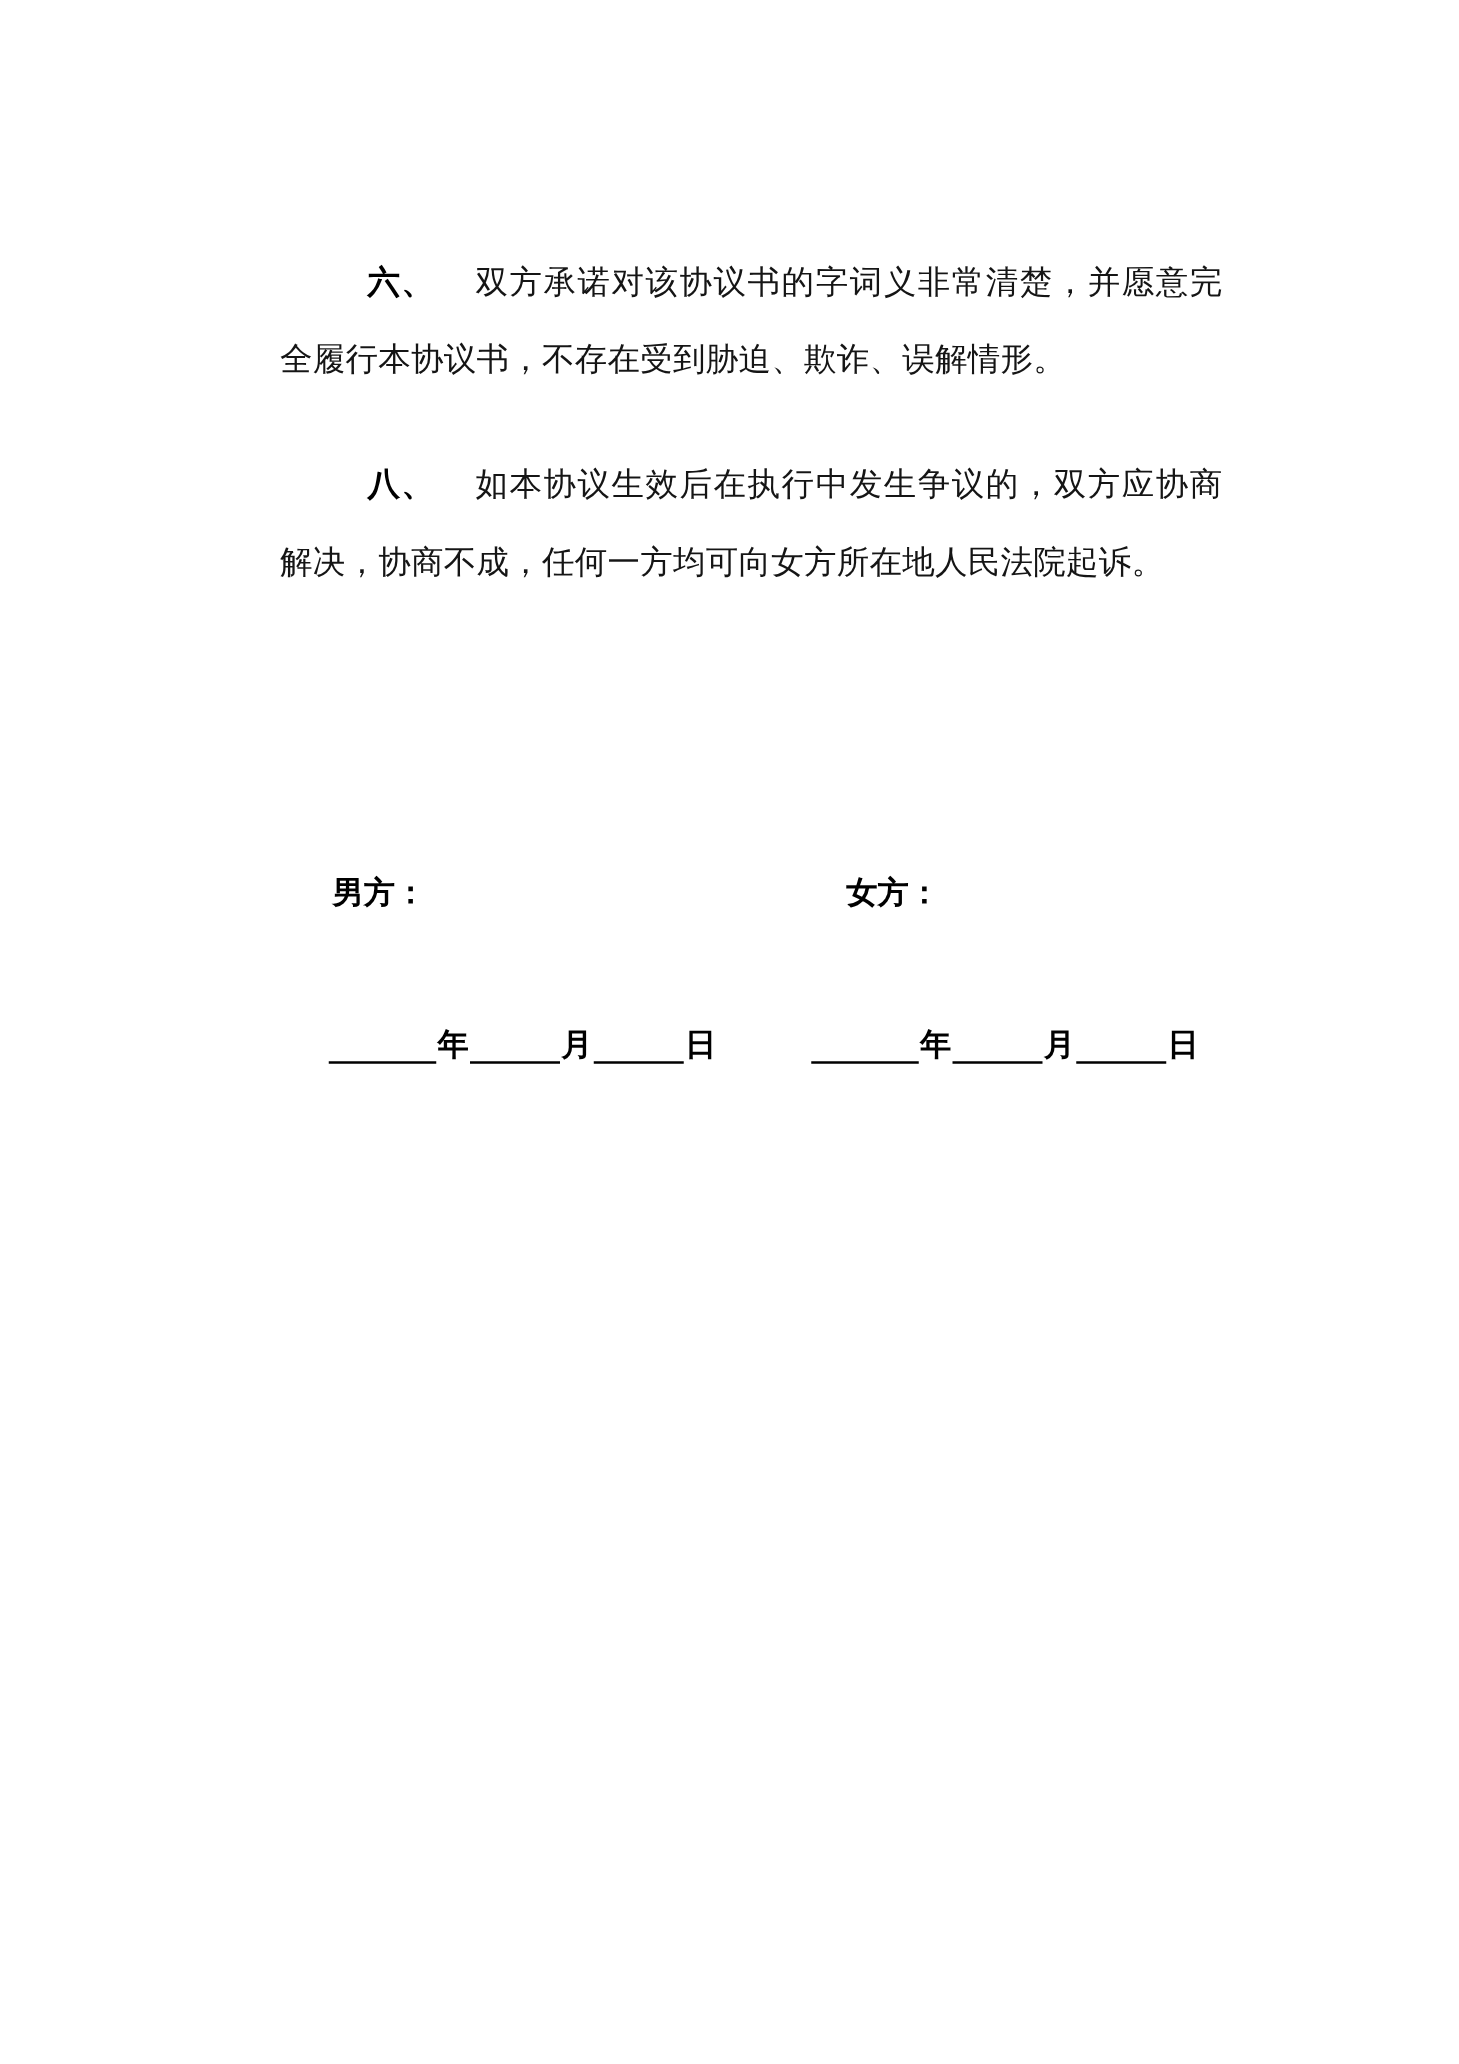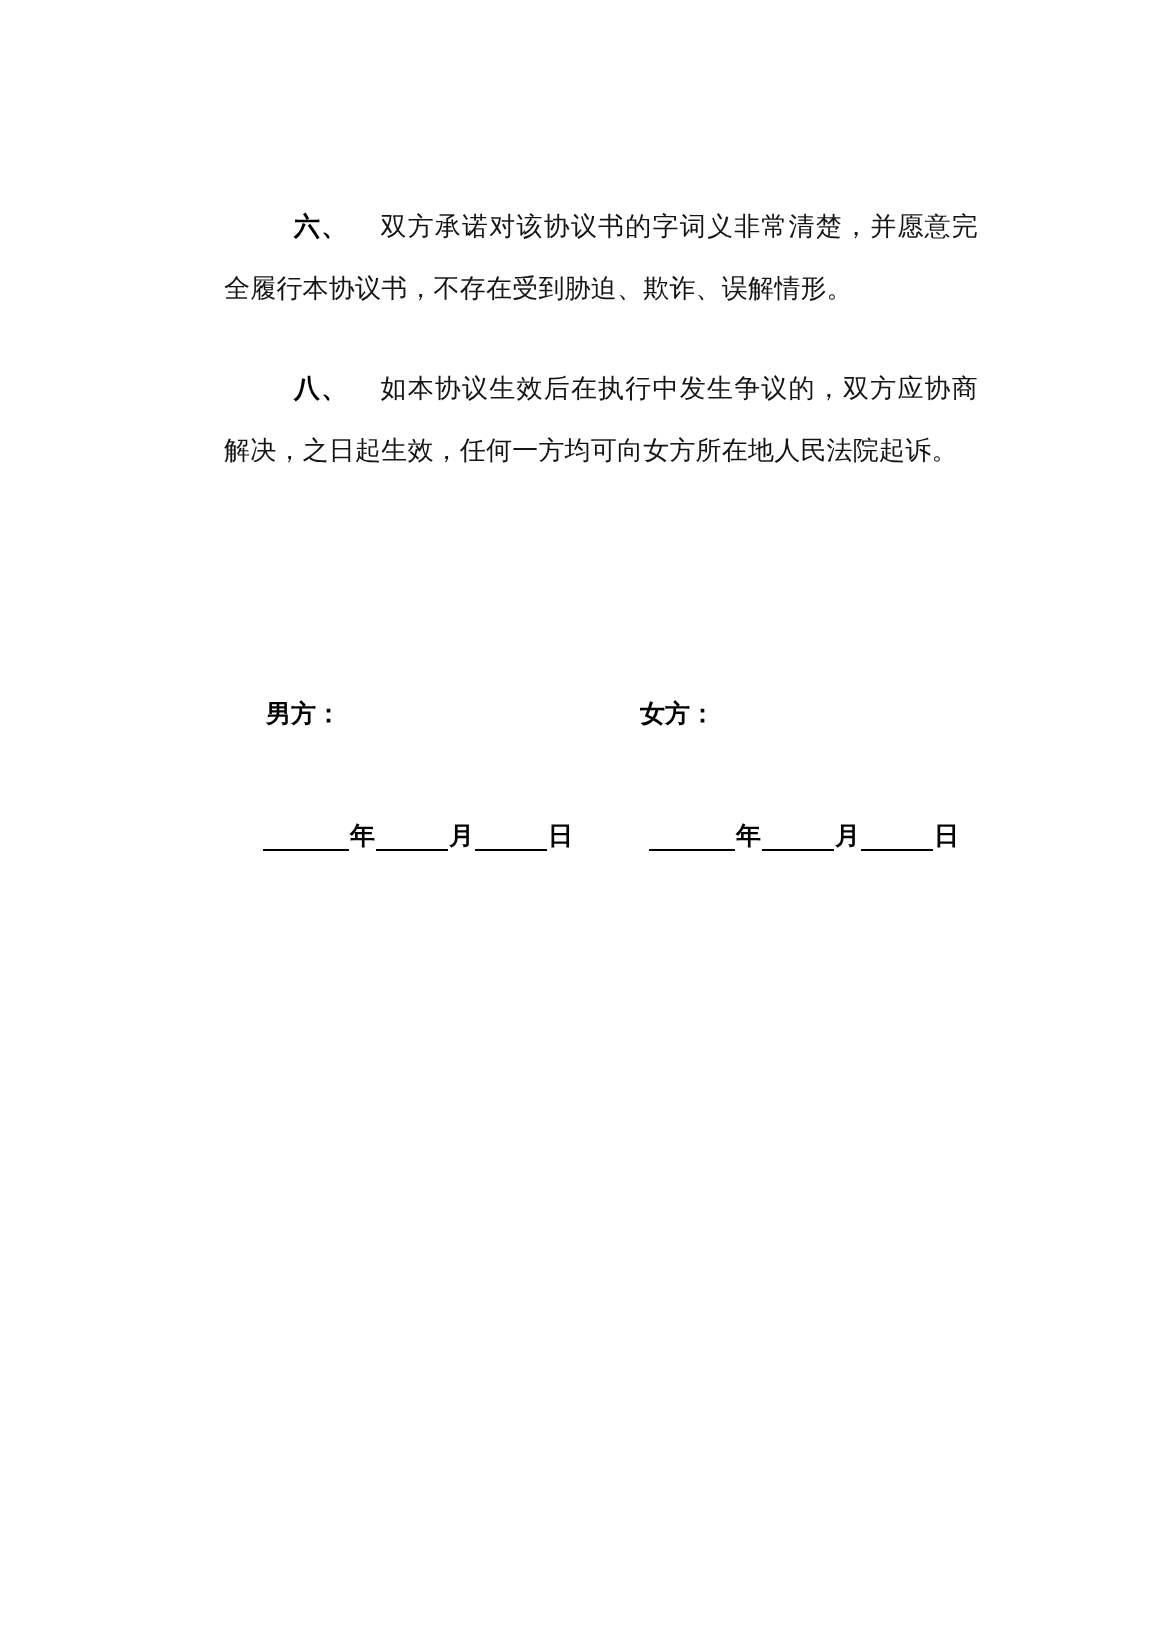--- a/index.html
+++ b/index.html
@@ -49,21 +49,21 @@
       margin-left: 16px;
     }
     .sign-label {
       position: absolute;
       font-size: 25px;
       font-weight: bold;
       color: #000;
       line-height: 40px;
     }
     .sign-label.male { left: 218px; }
-    .sign-label.female { left: 592px; }
+    .sign-label.female { left: 629px; }
 
     .date-row {
       position: absolute;
       top: 798px;
       left: 0;
       width: 1167px;
       height: 40px;
     }
     .date-group {
       position: absolute;
@@ -88,21 +88,21 @@
     .blank.d { width: 72px; }
     .unit { display: inline-block; padding: 0 1px; }
   </style>
 </head>
 <body>
 
 <div class="page">
 
   <div class="body-text">
     <p class="clause"><span class="num">六、</span><span>双方承诺对该协议书的字词义非常清楚，并愿意完全履行本协议书，不存在受到胁迫、欺诈、误解情形。</span></p>
-    <p class="clause"><span class="num">八、</span><span>如本协议生效后在执行中发生争议的，双方应协商解决，之日起生效，任何一方均可向女方所在地人民法院起诉。</span></p>
+    <p class="clause"><span class="num">八、</span><span>如本协议生效后在执行中发生争议的，双方应协商解决，协商不成，任何一方均可向女方所在地人民法院起诉。</span></p>
   </div>
 
   <div class="sign-row">
     <span class="sign-label male">男方：</span>
     <span class="sign-label female">女方：</span>
   </div>
 
   <div class="date-row">
     <div class="date-group male">
       <span class="blank y"></span>

